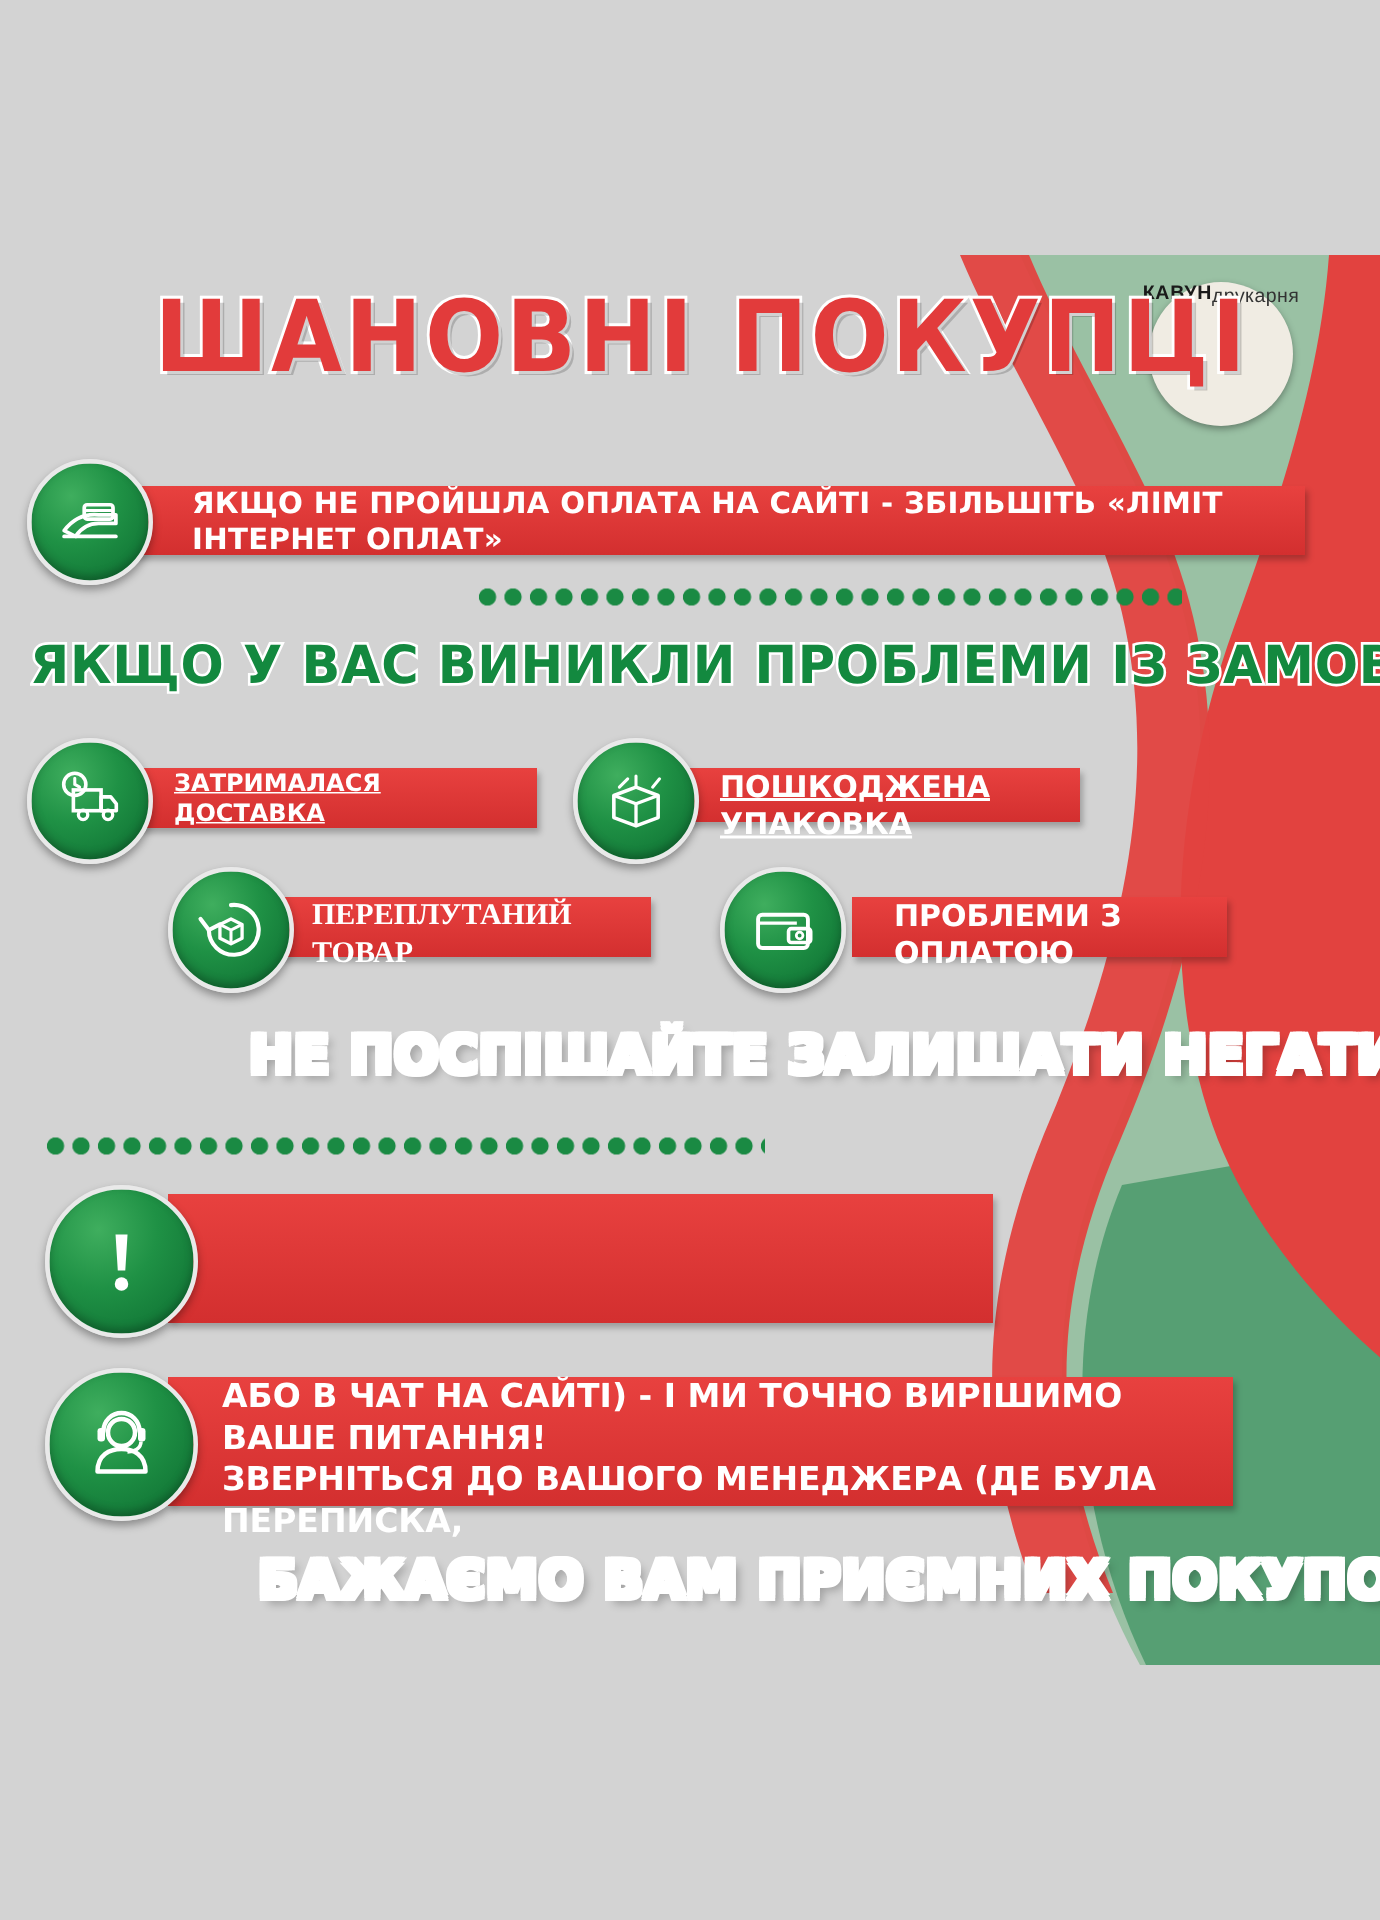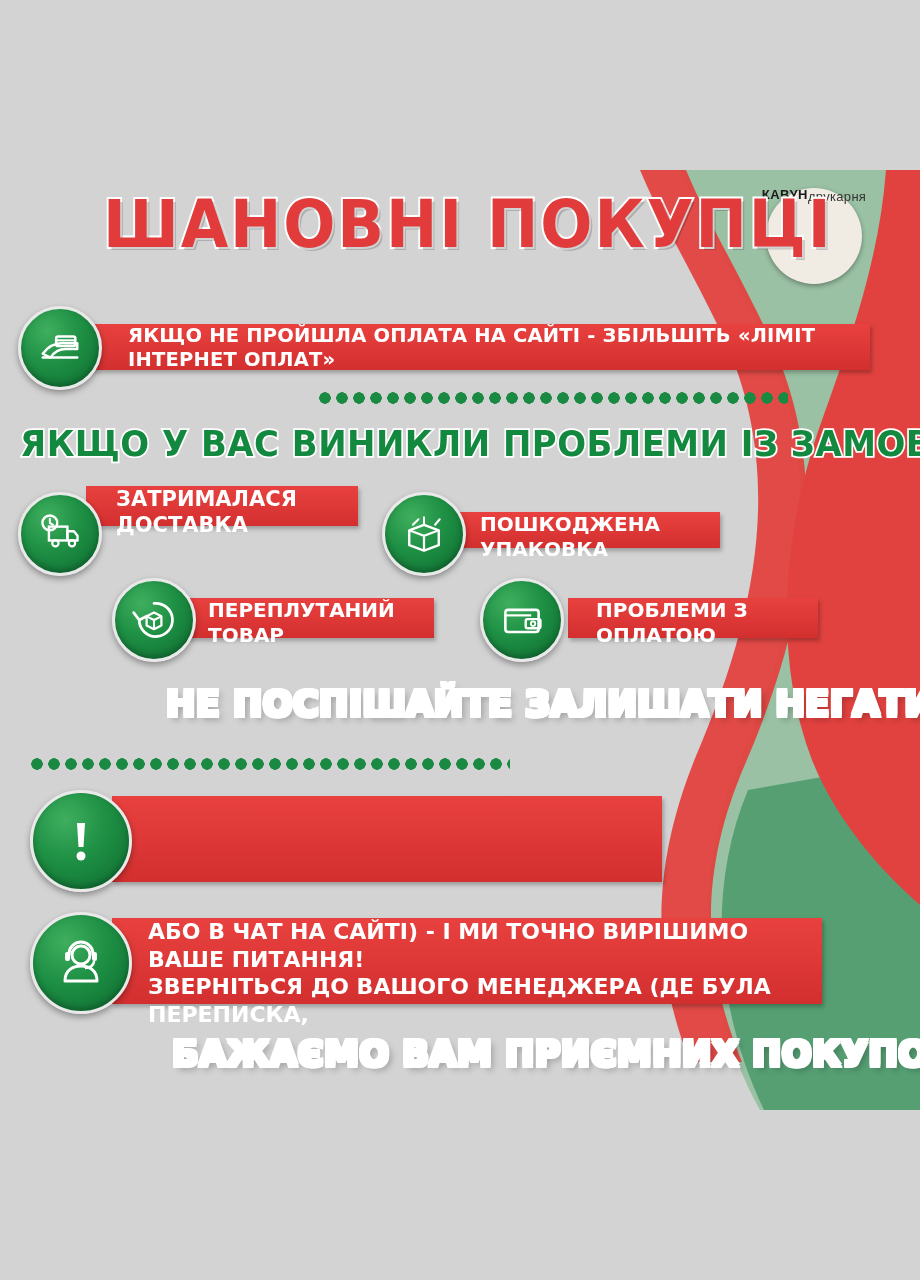--- a/index.html
+++ b/index.html
@@ -179,30 +179,30 @@
     z-index: 5;
   }
   .badge svg { display: block; }
 
   
   #row-pay .ribbon   { left: 80px;  top: 324px; width: 790px; height: 46px;
                        padding-left: 48px; font-size: 19.5px; letter-spacing: .2px; }
   #badge-pay         { left: 18px;  top: 306px; width: 78px;  height: 78px; }
 
   #badge-delivery    { left: 18px;  top: 492px; width: 78px;  height: 78px; }
-  #ribbon-delivery   { left: 86px;  top: 486px; width: 272px; height: 40px;
-                       padding-left: 30px; font-size: 21px; }
+  #ribbon-delivery   { left: 86px;  top: 512px; width: 272px; height: 40px;
+                       padding-left: 30px; font-size: 16px; text-decoration: underline; }
 
   #badge-package     { left: 382px; top: 492px; width: 78px;  height: 78px; }
   #ribbon-package    { left: 450px; top: 512px; width: 270px; height: 36px;
-                       padding-left: 30px; font-size: 20px; }
+                       padding-left: 30px; font-size: 20px; text-decoration: underline; }
 
   #badge-wrong       { left: 112px; top: 578px; width: 78px;  height: 78px; }
   #ribbon-wrong      { left: 180px; top: 598px; width: 254px; height: 40px;
-                       padding-left: 28px; font-size: 20px; }
+                       padding-left: 28px; font-size: 20px; font-family: Liberation Serif, serif; }
 
   #badge-payment     { left: 480px; top: 578px; width: 78px;  height: 78px; }
   #ribbon-payment    { left: 568px; top: 598px; width: 250px; height: 40px;
                        padding-left: 28px; font-size: 20px; }
 
   #badge-warranty    { left: 30px;  top: 790px; width: 96px;  height: 96px; }
   #ribbon-warranty   { left: 112px; top: 796px; width: 550px; height: 86px;
                        padding-left: 36px; font-size: 22px; }
 
   #badge-manager     { left: 30px;  top: 912px; width: 96px;  height: 96px; }

